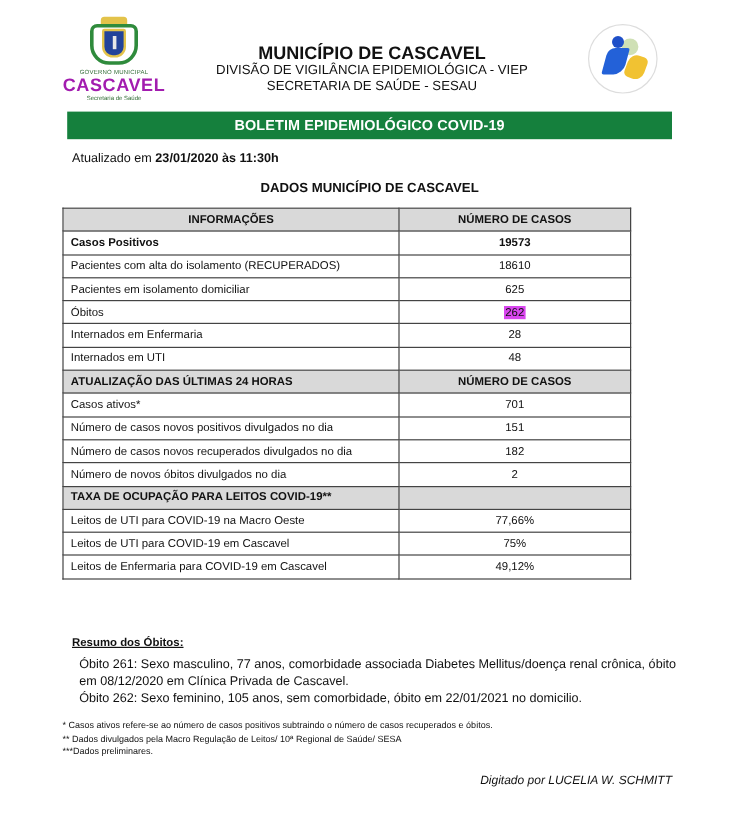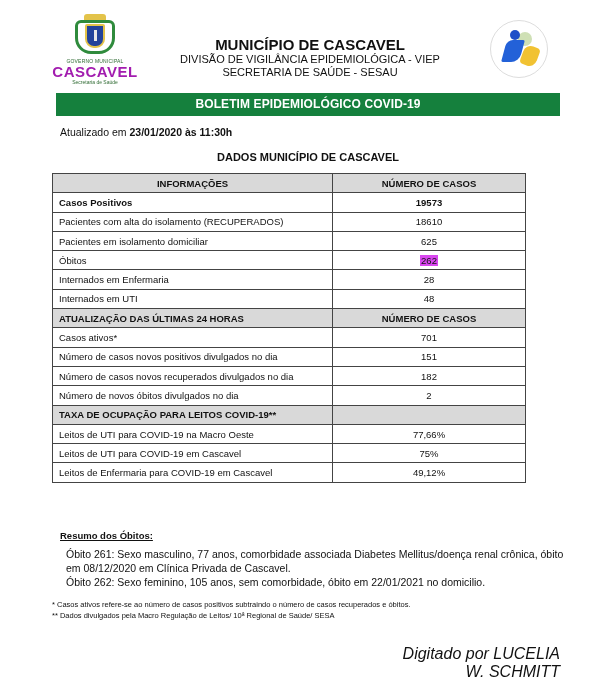--- a/index.html
+++ b/index.html
@@ -48,21 +48,21 @@
   table.data tr.head td { background: #d9d9d9; font-weight: bold; }
   table.data tr.head td.c1.center { text-align: center; }
   table.data tr.bold td { font-weight: bold; }
   .hl { background: #d946ef; padding: 0 1px; }
 
   
   .summary-title { left: 60px; top: 530px; font-size: 9.5px; font-weight: bold; text-decoration: underline; }
   .summary-body { left: 60px; top: 547px; width: 505px; font-size: 10.5px; line-height: 14px; padding-left: 6px; }
 
   .notes { left: 52px; top: 600px; font-size: 7.5px; line-height: 10.5px; }
-  .typed-by { left: 400px; top: 645px; width: 160px; text-align: right; font-size: 16px; font-style: italic; }
+  .typed-by { left: 400px; top: 645px; width: 160px; text-align: right; font-size: 10px; font-style: italic; }
 </style>
 </head>
 <body>
 
 <div class="abs logo-left">
   <div class="crest">
     <div class="crown"></div>
       <div class="wreath"></div>
       <div class="shield"></div>
   </div>
@@ -166,15 +166,16 @@
 
 <div class="abs summary-title">Resumo dos Óbitos:</div>
 <div class="abs summary-body">
   <div>Óbito 261: Sexo masculino, 77 anos, comorbidade associada Diabetes Mellitus/doença renal crônica, óbito em 08/12/2020 em Clínica Privada de Cascavel.</div>
   <div>Óbito 262: Sexo feminino, 105 anos, sem comorbidade, óbito em 22/01/2021 no domicilio.</div>
 </div>
 
 <div class="abs notes">
   <div>* Casos ativos refere-se ao número de casos positivos subtraindo o número de casos recuperados e óbitos.</div>
   <div>** Dados divulgados pela Macro Regulação de Leitos/ 10ª Regional de Saúde/ SESA</div>
+  <div>***Dados preliminares.</div>
 </div>
 
 <div class="abs typed-by">Digitado por LUCELIA W. SCHMITT</div>
 
 </body></html>

